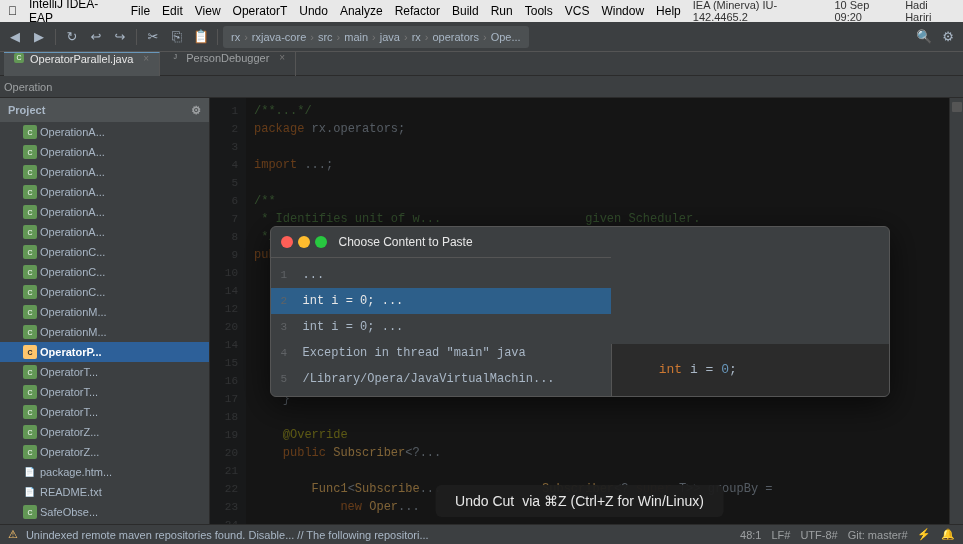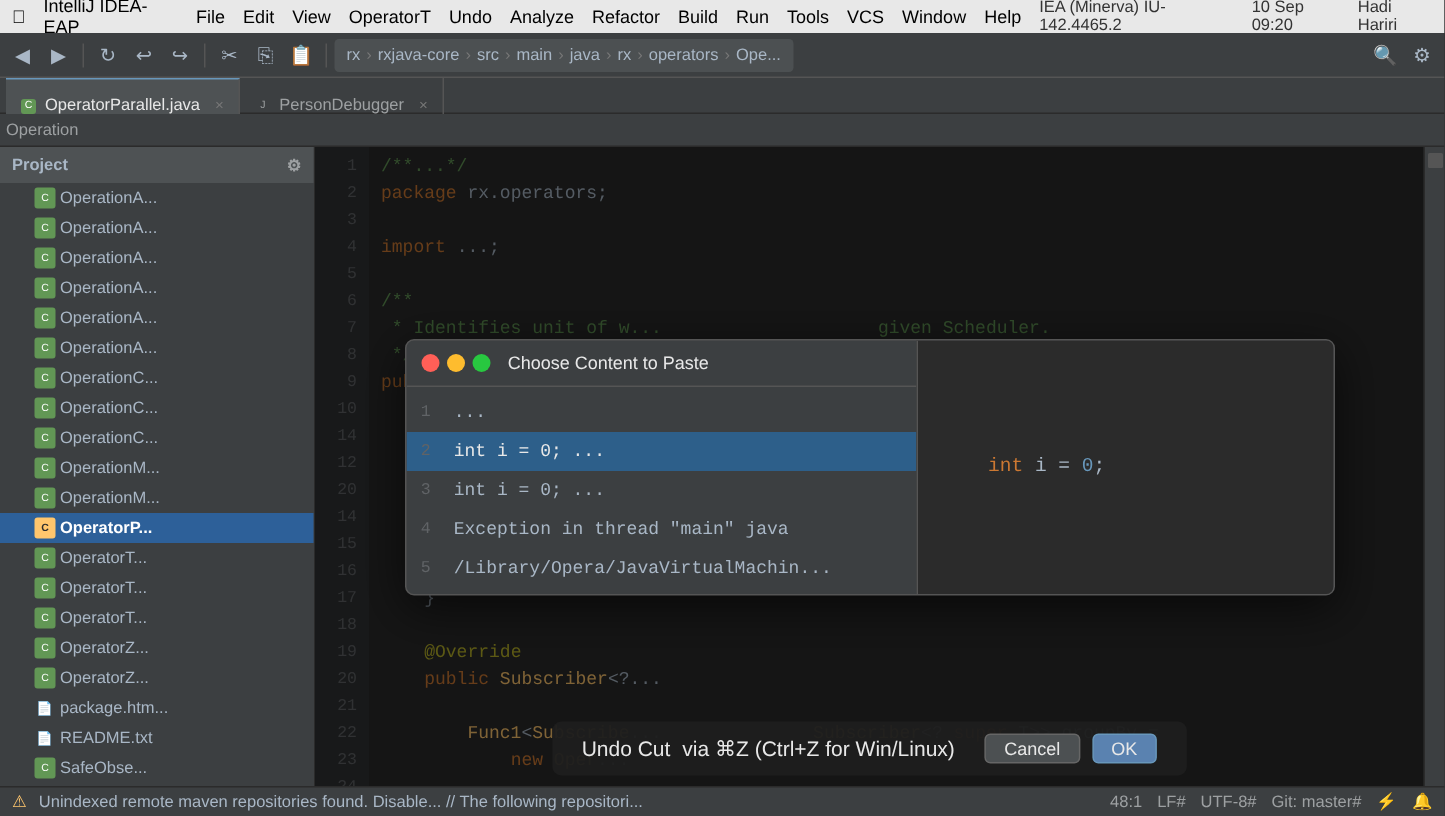--- a/index.html
+++ b/index.html
@@ -66,21 +66,21 @@
     .tab-bar {
       display: flex;
       align-items: center;
       background: #3c3f41;
       height: 24px;
       border-bottom: 1px solid #2b2b2b;
       padding-left: 4px;
     }
     .tab {
       display: flex;
-      align-items: flex-end;
+      align-items: flex-start;
       height: 24px;
       padding: 0 10px;
       font-size: 11px;
       color: #9da0a2;
       border-right: 1px solid #555;
       cursor: pointer;
       gap: 6px;
       position: relative;
     }
     .tab.active {
@@ -556,21 +556,21 @@
                           sm();
 
         });
 
         &lt;...  &lt;, T&gt;&gt;&gt; map =
                                                      &gt;&gt;{ }
 </div>
     </div>
 
     <div class="overlay-panel">
-      <div style="display:flex; flex-direction:row; gap:0; background:#3c3f41; border:1px solid #555; border-radius:6px; box-shadow:0 8px 32px rgba(0,0,0,0.6); overflow:hidden; width:620px;">
+      <div style="display:flex; flex-direction:row; gap:0; background:#3c3f41; border:1px solid #555; border-radius:6px; box-shadow:0 8px 32px rgba(0,0,0,0.6); overflow:hidden; width:620px;align-items:flex-end;">
 
         <div style="width:340px; flex-shrink:0;">
           <div class="dialog-title-bar">
             <div class="dialog-dots">
               <div class="dot dot-red"></div>
               <div class="dot dot-yellow"></div>
               <div class="dot dot-green"></div>
             </div>
             <span class="dialog-title-text">Choose Content to Paste</span>
           </div>
@@ -602,24 +602,20 @@
           <div style="font-family:'Menlo','Courier New',monospace; font-size:13px; color:#a9b7c6; line-height:20px;">
             &nbsp;&nbsp;&nbsp;&nbsp;<span class="kw">int</span> <span style="color:#a9b7c6">i</span> <span style="color:#a9b7c6">=</span> <span class="num">0</span><span style="color:#a9b7c6">;</span>
           </div>
         </div>
       </div>
     </div>
 
     <div class="undo-tooltip">
       <span>Undo Cut</span>
       <span>via ⌘Z (Ctrl+Z for Win/Linux)</span>
-      <div class="undo-buttons">
-        <button class="undo-btn">Cancel</button>
-        <button class="undo-btn ok">OK</button>
-      </div>
     </div>
   </div>
 
   <div class="right-panel">
     <div class="right-panel-btn"></div>
   </div>
 </div>
 
 <div class="status-bar">
   <span style="color:#ffc66d">⚠</span>

